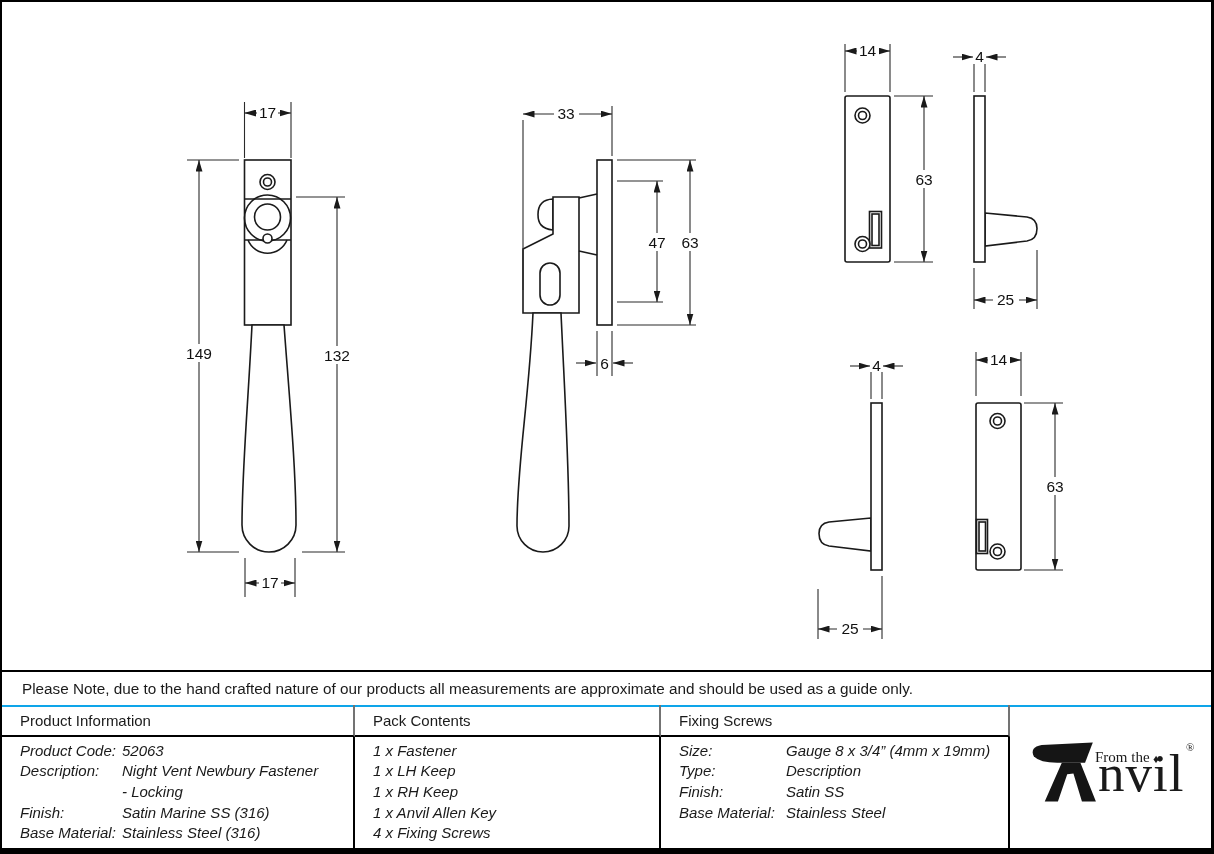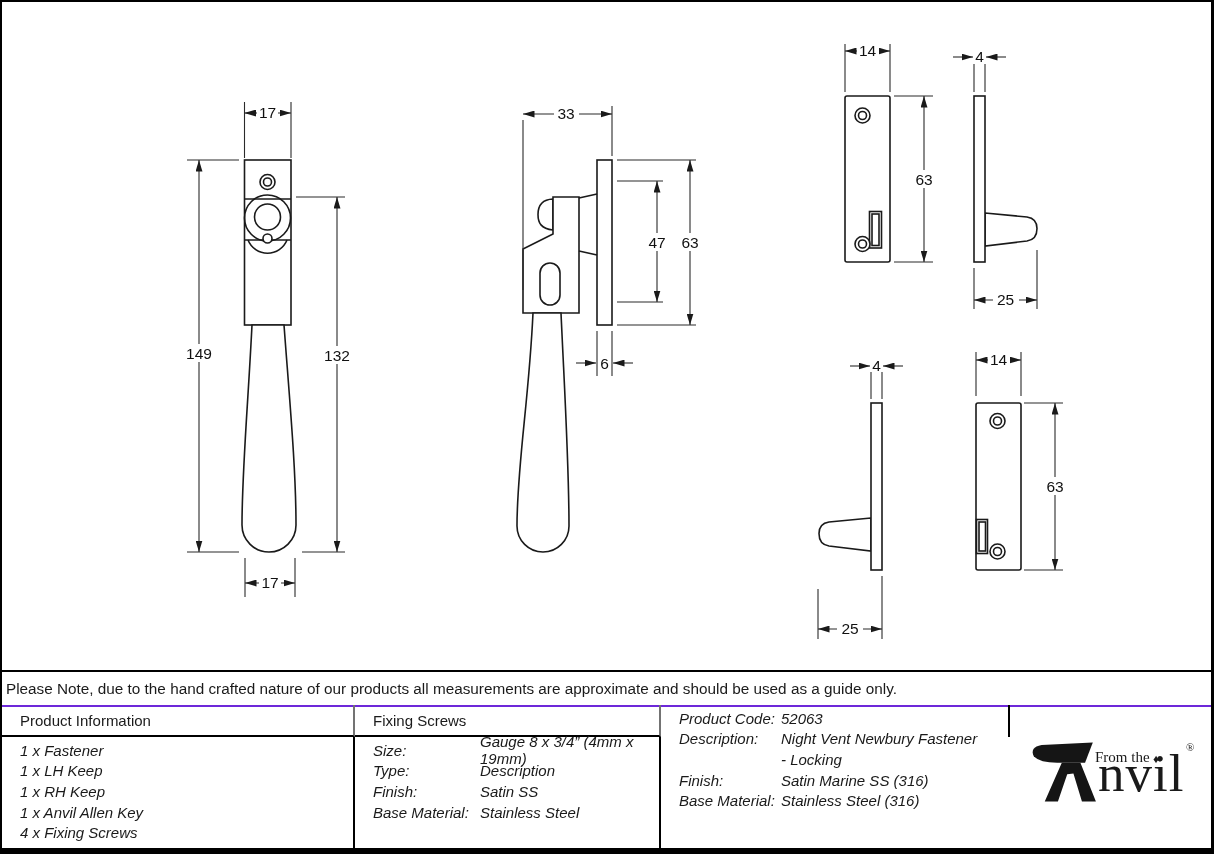--- a/index.html
+++ b/index.html
@@ -5,22 +5,22 @@
   html,body{margin:0;padding:0;background:#888;}
   .page{position:relative;width:1214px;height:854px;background:#fff;box-sizing:border-box;
         border:2px solid #000;border-right:3px solid #000;border-bottom:6px solid #000;
         font-family:"Liberation Sans",sans-serif;color:#1a1a1a;overflow:hidden;}
   svg text{font-family:"Liberation Sans",sans-serif;font-size:15.5px;fill:#111;}
   .obj{fill:#fff;stroke:#1a1a1a;stroke-width:1.6;}
   .obj2{fill:none;stroke:#1a1a1a;stroke-width:1.6;}
   .dim{stroke:#2a2a2a;stroke-width:1.1;fill:none;}
   .mask{fill:#fff;stroke:none;}
   .notebar{position:absolute;left:0;right:0;top:668px;height:37px;box-sizing:border-box;
-           border-top:2px solid #000;border-bottom:2px solid #6d28d9;display:flex;align-items:center;
-           padding-left:4px;font-size:15.3px;}
+           border-top:2px solid #000;border-bottom:2px solid #0ea5e9;display:flex;align-items:center;
+           padding-left:20px;font-size:15.3px;}
   .spec{position:absolute;left:0;right:0;top:703px;bottom:0;display:grid;
         grid-template-columns:353px 306px 349px 1fr;grid-template-rows:32px 1fr;}
   .hcell{box-sizing:border-box;border-right:2px solid #737373;border-bottom:2px solid #000;
          padding:7px 0 0 18px;font-size:15px;}
   .bcell{box-sizing:border-box;border-right:2px solid #000;padding:3px 0 16px 18px;font-size:15px;font-style:italic;}
   .line{display:flex;height:20.6px;align-items:center;}
   .k1{display:inline-block;width:102px;flex:0 0 102px;}
   .k3{display:inline-block;width:107px;flex:0 0 107px;}
   .logocell{grid-column:4;grid-row:1 / span 2;position:relative;text-align:center;}
   .anvilmark{position:absolute;left:18px;top:36px;width:80px;height:62px;}
@@ -177,20 +177,21 @@
       <text x="1055" y="492" text-anchor="middle">63</text>
     </g>
   </svg>
 
   <div class="notebar">
     <span>Please Note, due to the hand crafted nature of our products all measurements are approximate and should be used as a guide only.</span>
   </div>
 
   <div class="spec">
     <div class="hcell">Product Information</div>
+    <div class="hcell">Pack Contents</div>
     <div class="hcell">Fixing Screws</div>
 
     <div class="logocell">
       <svg class="anvilmark" viewBox="0 0 100 80">
         <path fill="#151515" d="M6,20 Q0,8 16,5 L82,2 L72,28 L36,28 Q14,28 6,20 Z"></path>
         <path fill="#151515" d="M42,28 L20,78 L37,78 L49,43 L57,42 L68,78 L86,78 L66,28 Z"></path>
       </svg>
       <span class="fromthe">From the</span>
       <span class="diamond">♦</span>
       <span class="brandrest">nvil</span>

